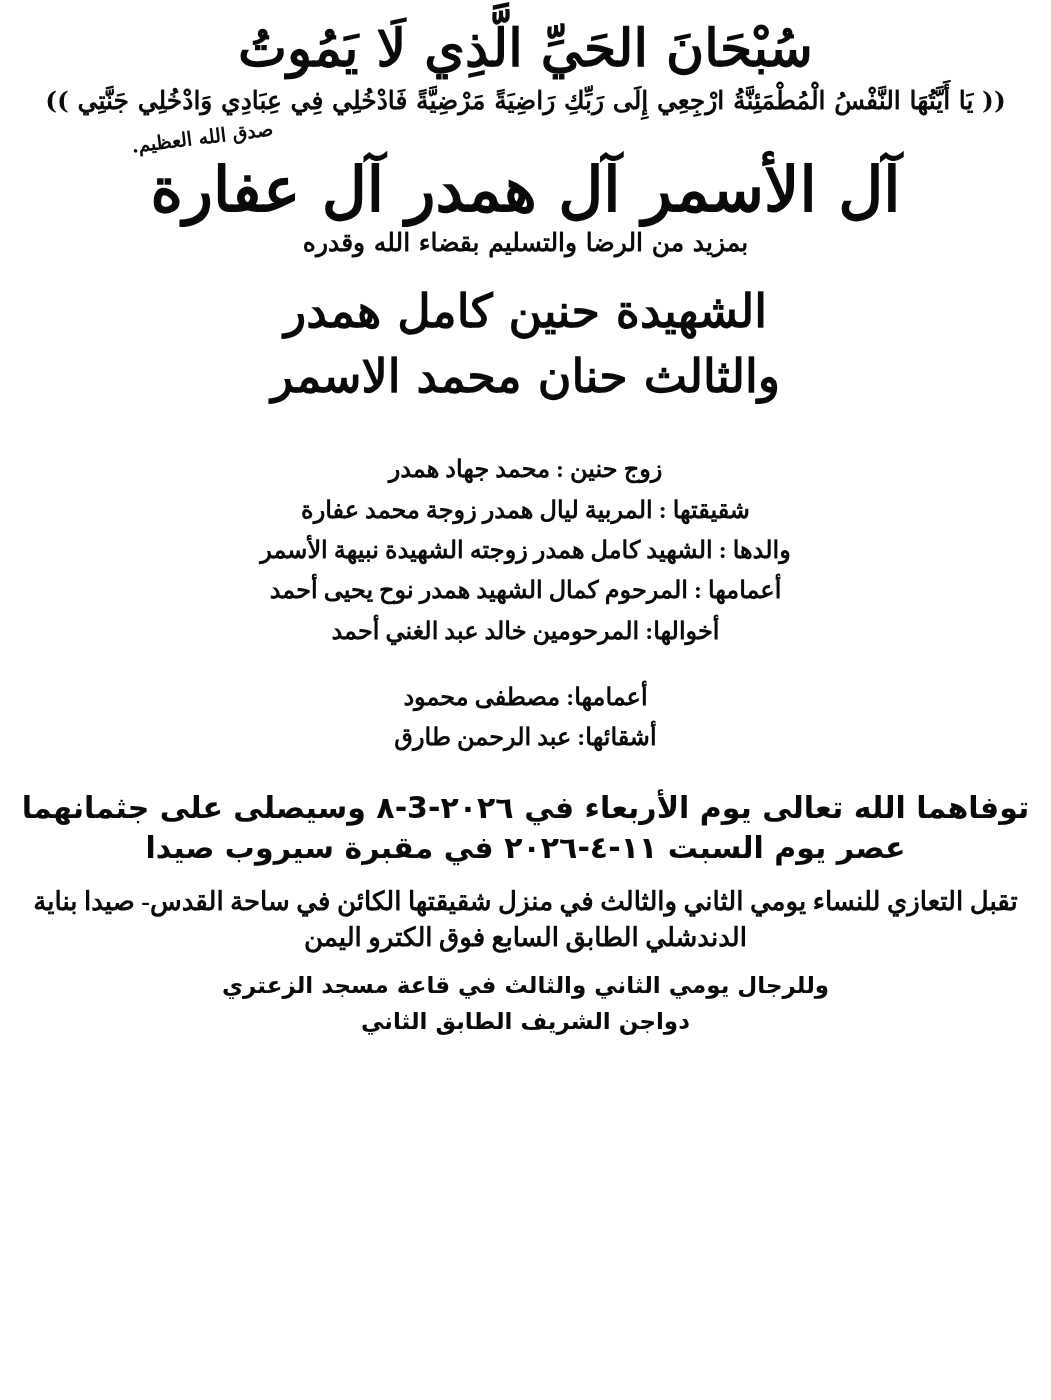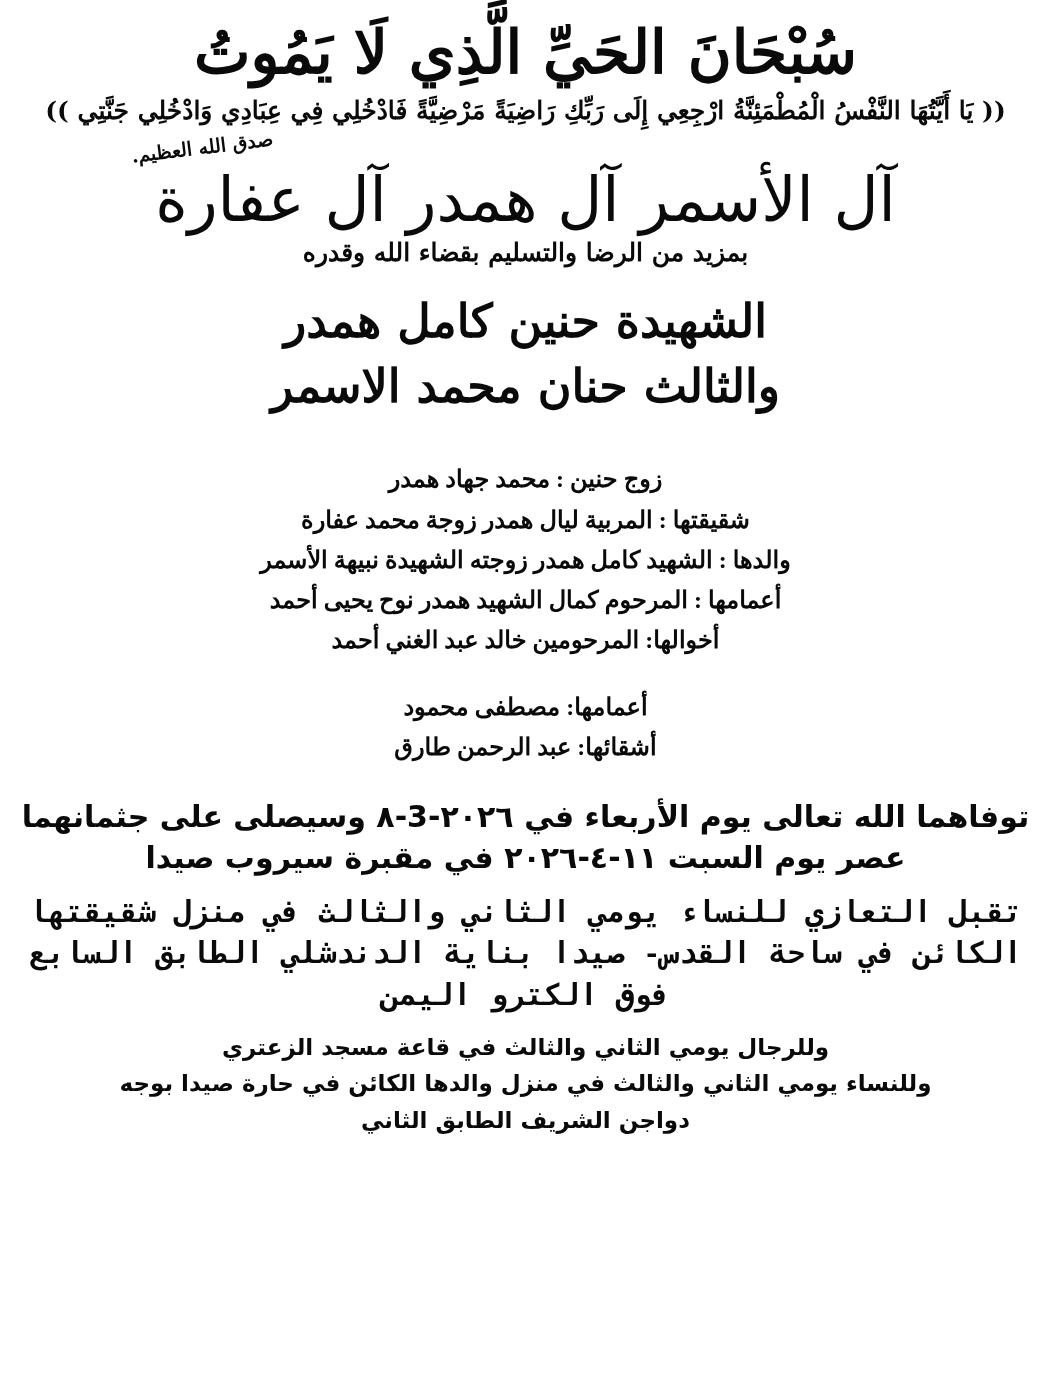--- a/index.html
+++ b/index.html
@@ -22,21 +22,21 @@
     position: relative;
   }
 
   
   .header {
     text-align: center;
   }
   .tasbih {
     font-family: "DejaVu Serif", serif;
     font-weight: bold;
-    font-size: 60px;
+    font-size: 52px;
     line-height: 1.22;
     letter-spacing: -1px;
     margin: 6px 0 2px 0;
     white-space: nowrap;
   }
   .ayah {
     font-family: "DejaVu Serif", serif;
     font-weight: bold;
     font-size: 25px;
     line-height: 1.3;
@@ -55,21 +55,21 @@
     right: 760px;
     top: 8px;
     transform: rotate(-7deg);
     white-space: nowrap;
   }
 
   
   .family {
     text-align: center;
     font-family: "DejaVu Serif", serif;
-    font-weight: normal;
+    font-weight: bold;
     font-size: 62px;
     line-height: 1.16;
     margin: 10px 0 0 0;
     white-space: nowrap;
   }
   .subline {
     text-align: center;
     font-family: "DejaVu Serif", serif;
     font-weight: bold;
     font-size: 25px;
@@ -121,23 +121,23 @@
     line-height: 1.34;
     white-space: nowrap;
   }
 
   
   .condolences {
     margin: 16px 0 0 0;
     text-align: center;
   }
   .cond-para {
-    font-family: Liberation Mono, monospace;
+    font-family: Liberation Serif, serif;
     font-weight: bold;
-    font-size: 30px;
+    font-size: 26px;
     line-height: 1.38;
     max-width: 1000px;
     margin: 0 auto;
   }
   .cond-small {
     font-family: "DejaVu Sans", sans-serif;
     font-weight: bold;
     font-size: 23px;
     line-height: 1.5;
     margin-top: 12px;
@@ -182,17 +182,16 @@
   </div>
 
   <div class="notice">
     <div class="notice-line">توفاهما الله تعالى يوم الأربعاء في ٢٠٢٦-3-٨ وسيصلى على جثمانهما</div>
     <div class="notice-line">عصر يوم السبت ١١-٤-٢٠٢٦ في مقبرة سيروب صيدا</div>
   </div>
 
   <div class="condolences">
     <div class="cond-para">تقبل التعازي للنساء يومي الثاني والثالث في منزل شقيقتها الكائن في ساحة القدس- صيدا بناية الدندشلي الطابق السابع فوق الكترو اليمن</div>
     <div class="cond-small">وللرجال يومي الثاني والثالث في قاعة مسجد الزعتري</div>
-    <div class="cond-small tight">وللنساء يومي الثاني والثالث في منزل والدها الكائن في حارة صيدا بوجه</div>
     <div class="cond-small tight">دواجن الشريف الطابق الثاني</div>
   </div>
 
 </div>
 
 </body></html>

